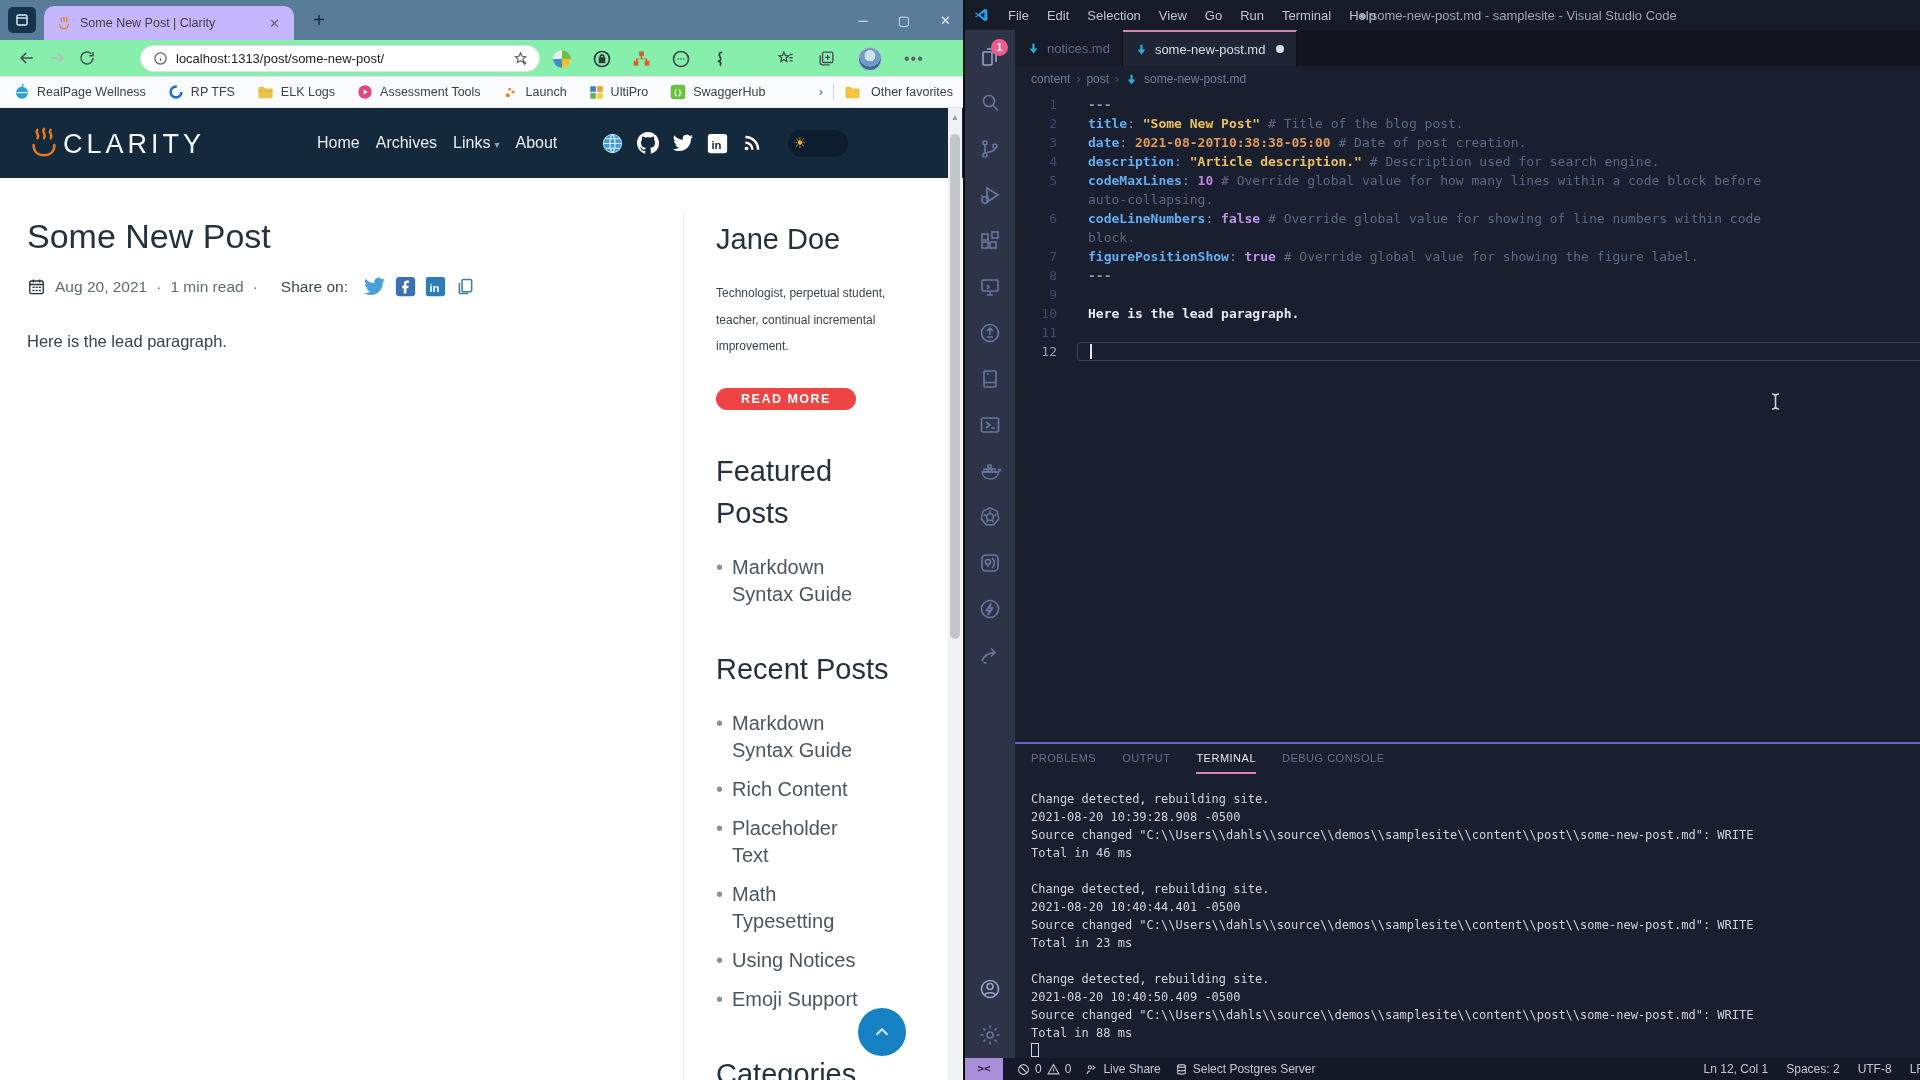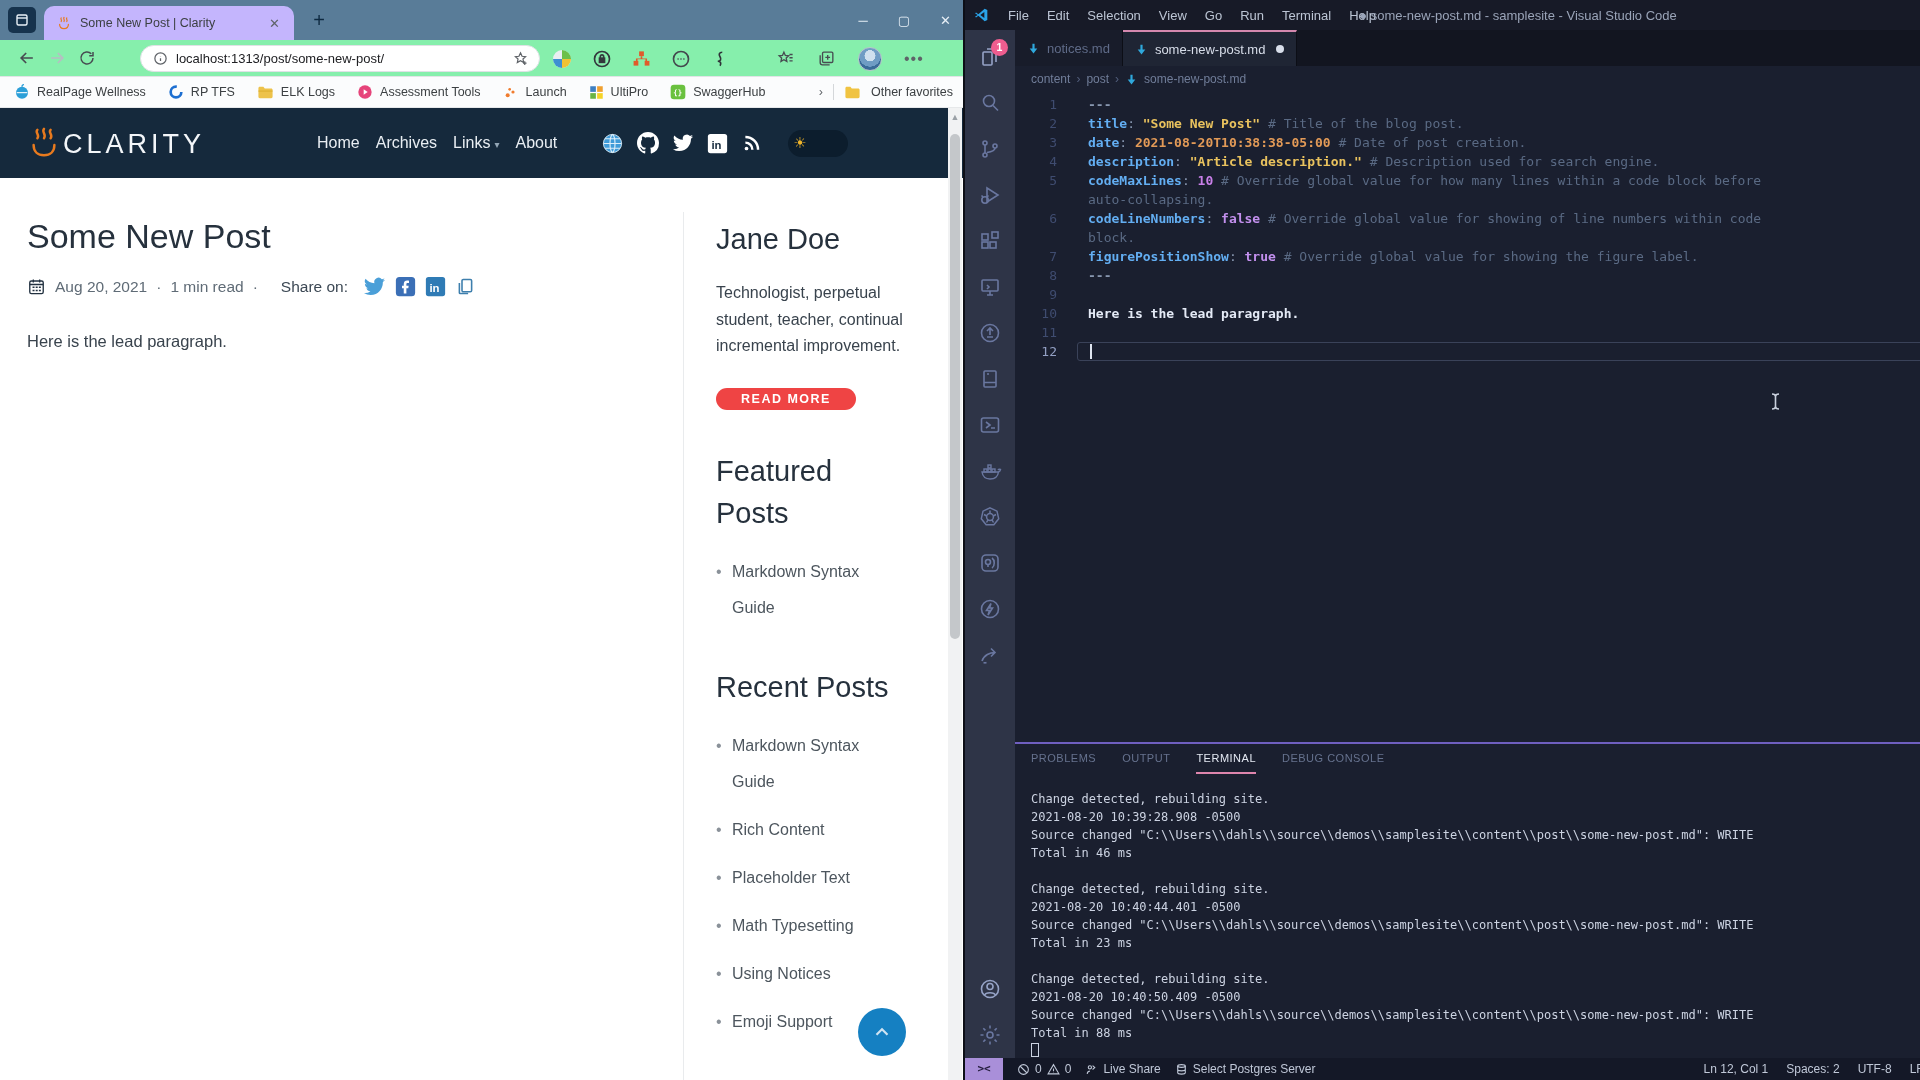--- a/index.html
+++ b/index.html
@@ -43,25 +43,25 @@
 
   .content { padding-left:27px; }
   .post-title { margin-top:36px; font-size:34px; line-height:44px; font-weight:300; color:#26313d; }
   .meta { margin-top:17px; display:flex; align-items:center; gap:9px; font-size:15.5px; color:#5f6b76; }
   .meta .share-label { color:#3c4854; margin-left:14px; }
   .lead { margin-top:34px; font-size:16.5px; color:#39434d; }
 
   .v-divider { position:absolute; left:683px; top:104px; bottom:0; width:1px; background:#e9ebed; }
   .sidebar { position:absolute; left:716px; top:110px; width:218px; }
   .sb-h { font-size:29px; font-weight:300; color:#26313d; line-height:42px; }
-  .bio { margin-top:20px; width:200px; font-size:16px; line-height:26.5px; color:#39434d; }
+  .bio { margin-top:20px; width:200px; font-size:12px; line-height:26.5px; color:#39434d; }
   .read-more { margin-top:28px; width:140px; height:22px; border:none; border-radius:19px; background:#ef4444; color:#fff; font-size:12.5px; font-weight:bold; letter-spacing:1.5px; font-family:inherit; }
   .sb-h2 { margin-top:40px; font-size:29px; font-weight:300; color:#26313d; line-height:42px; width:170px; }
   .sb-list { margin-top:20px; list-style:none; }
-  .sb-list li { position:relative; width:160px; padding-left:16px; margin-bottom:12px; font-size:16px; line-height:36px; color:#4d565e; }
+  .sb-list li { position:relative; width:160px; padding-left:16px; margin-bottom:12px; font-size:20px; line-height:27px; color:#4d565e; }
   .sb-list li::before { content:"•"; position:absolute; left:0; color:#8a9199; }
   .scroll-top { position:absolute; left:858px; top:900px; width:48px; height:48px; border-radius:50%; background:#1580c2; display:flex; align-items:center; justify-content:center; }
   .b-scrollbar { position:absolute; right:1px; top:0; width:14px; bottom:0; background:#f1f2f3; }
   .b-scrollbar .arr { color:#9aa0a6; font-size:9px; text-align:center; padding-top:4px; }
   .b-thumb { position:absolute; left:2px; right:2px; top:26px; height:505px; background:#c4c7ca; border-radius:6px; }
 
   
   .vscode { position:absolute; left:965px; top:0; width:1106px; height:1080px; background:#1a1f2f; }
   .v-titlebar { position:absolute; top:0; left:0; right:0; height:30px; background:#171a27; display:flex; align-items:center; padding-left:8px; }
   #v-menu { display:flex; margin-left:10px; }

